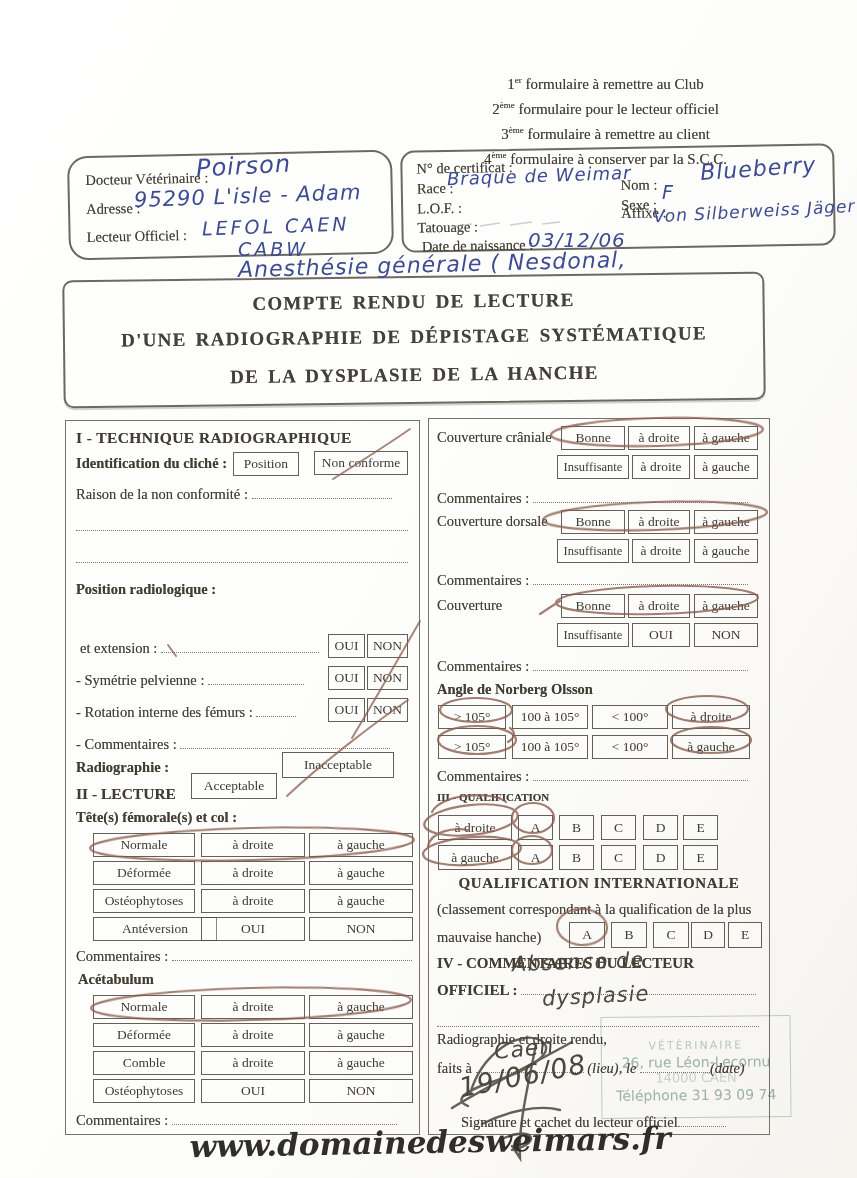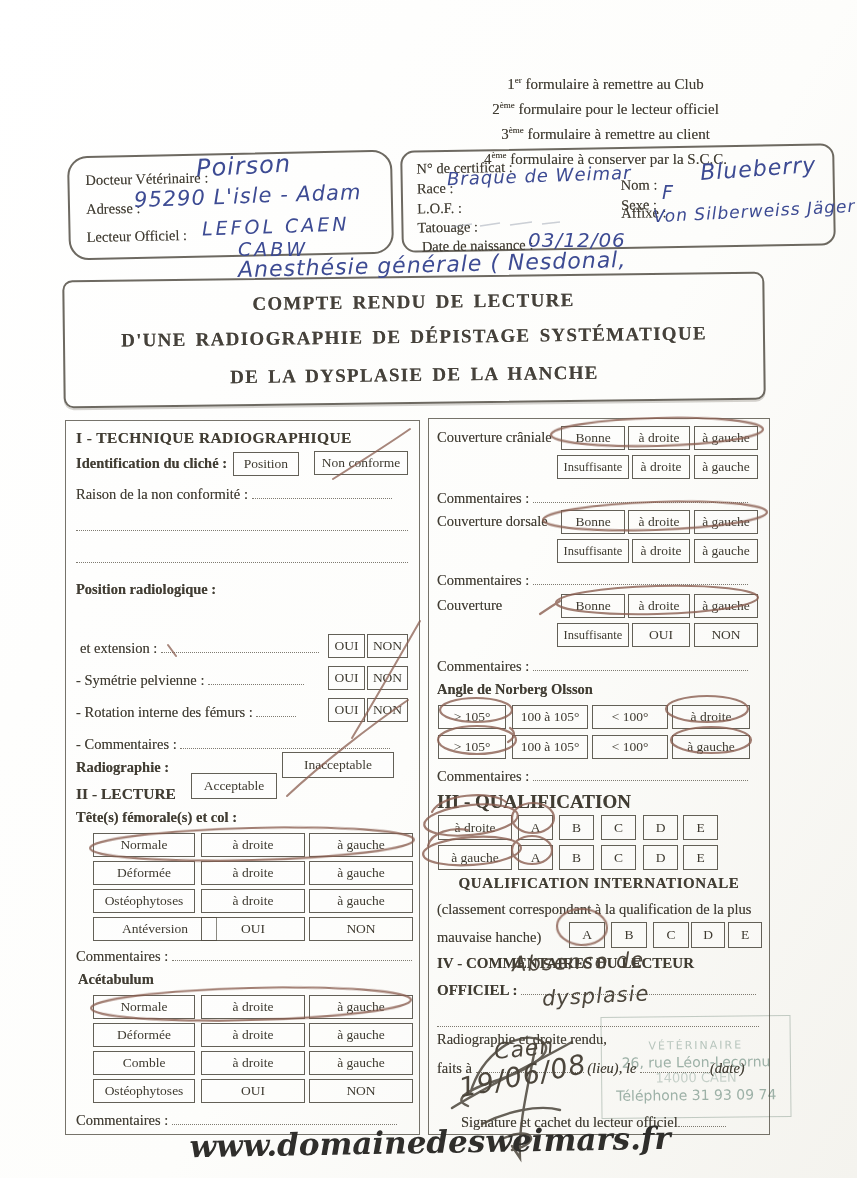--- a/index.html
+++ b/index.html
@@ -185,21 +185,21 @@
     <div class="opt" style="left:9px;top:286px;width:68px;">&gt; 105°</div>
     <div class="opt" style="left:83px;top:286px;width:76px;">100 à 105°</div>
     <div class="opt" style="left:163px;top:286px;width:76px;">&lt; 100°</div>
     <div class="opt" style="left:243px;top:286px;width:78px;">à droite</div>
     <div class="opt" style="left:9px;top:316px;width:68px;">&gt; 105°</div>
     <div class="opt" style="left:83px;top:316px;width:76px;">100 à 105°</div>
     <div class="opt" style="left:163px;top:316px;width:76px;">&lt; 100°</div>
     <div class="opt" style="left:243px;top:316px;width:78px;">à gauche</div>
     <div class="lbl print" style="left:8px;top:348px;"><span>Commentaires :</span> <span class="dots" style="width:215px;"></span></div>
 
-    <div class="lbl print b" style="left:8px;top:372px;font-size:19px;">III - QUALIFICATION</div>
+    <div class="lbl print b" style="left:8px;top:372px;font-size:11px;">III - QUALIFICATION</div>
     <div class="opt" style="left:9px;top:396px;width:74px;height:25px;">à droite</div>
     <div class="opt" style="left:89px;top:396px;width:35px;height:25px;">A</div>
     <div class="opt" style="left:130px;top:396px;width:35px;height:25px;">B</div>
     <div class="opt" style="left:172px;top:396px;width:35px;height:25px;">C</div>
     <div class="opt" style="left:214px;top:396px;width:35px;height:25px;">D</div>
     <div class="opt" style="left:254px;top:396px;width:35px;height:25px;">E</div>
     <div class="opt" style="left:9px;top:426px;width:74px;height:25px;">à gauche</div>
     <div class="opt" style="left:89px;top:426px;width:35px;height:25px;">A</div>
     <div class="opt" style="left:130px;top:426px;width:35px;height:25px;">B</div>
     <div class="opt" style="left:172px;top:426px;width:35px;height:25px;">C</div>

